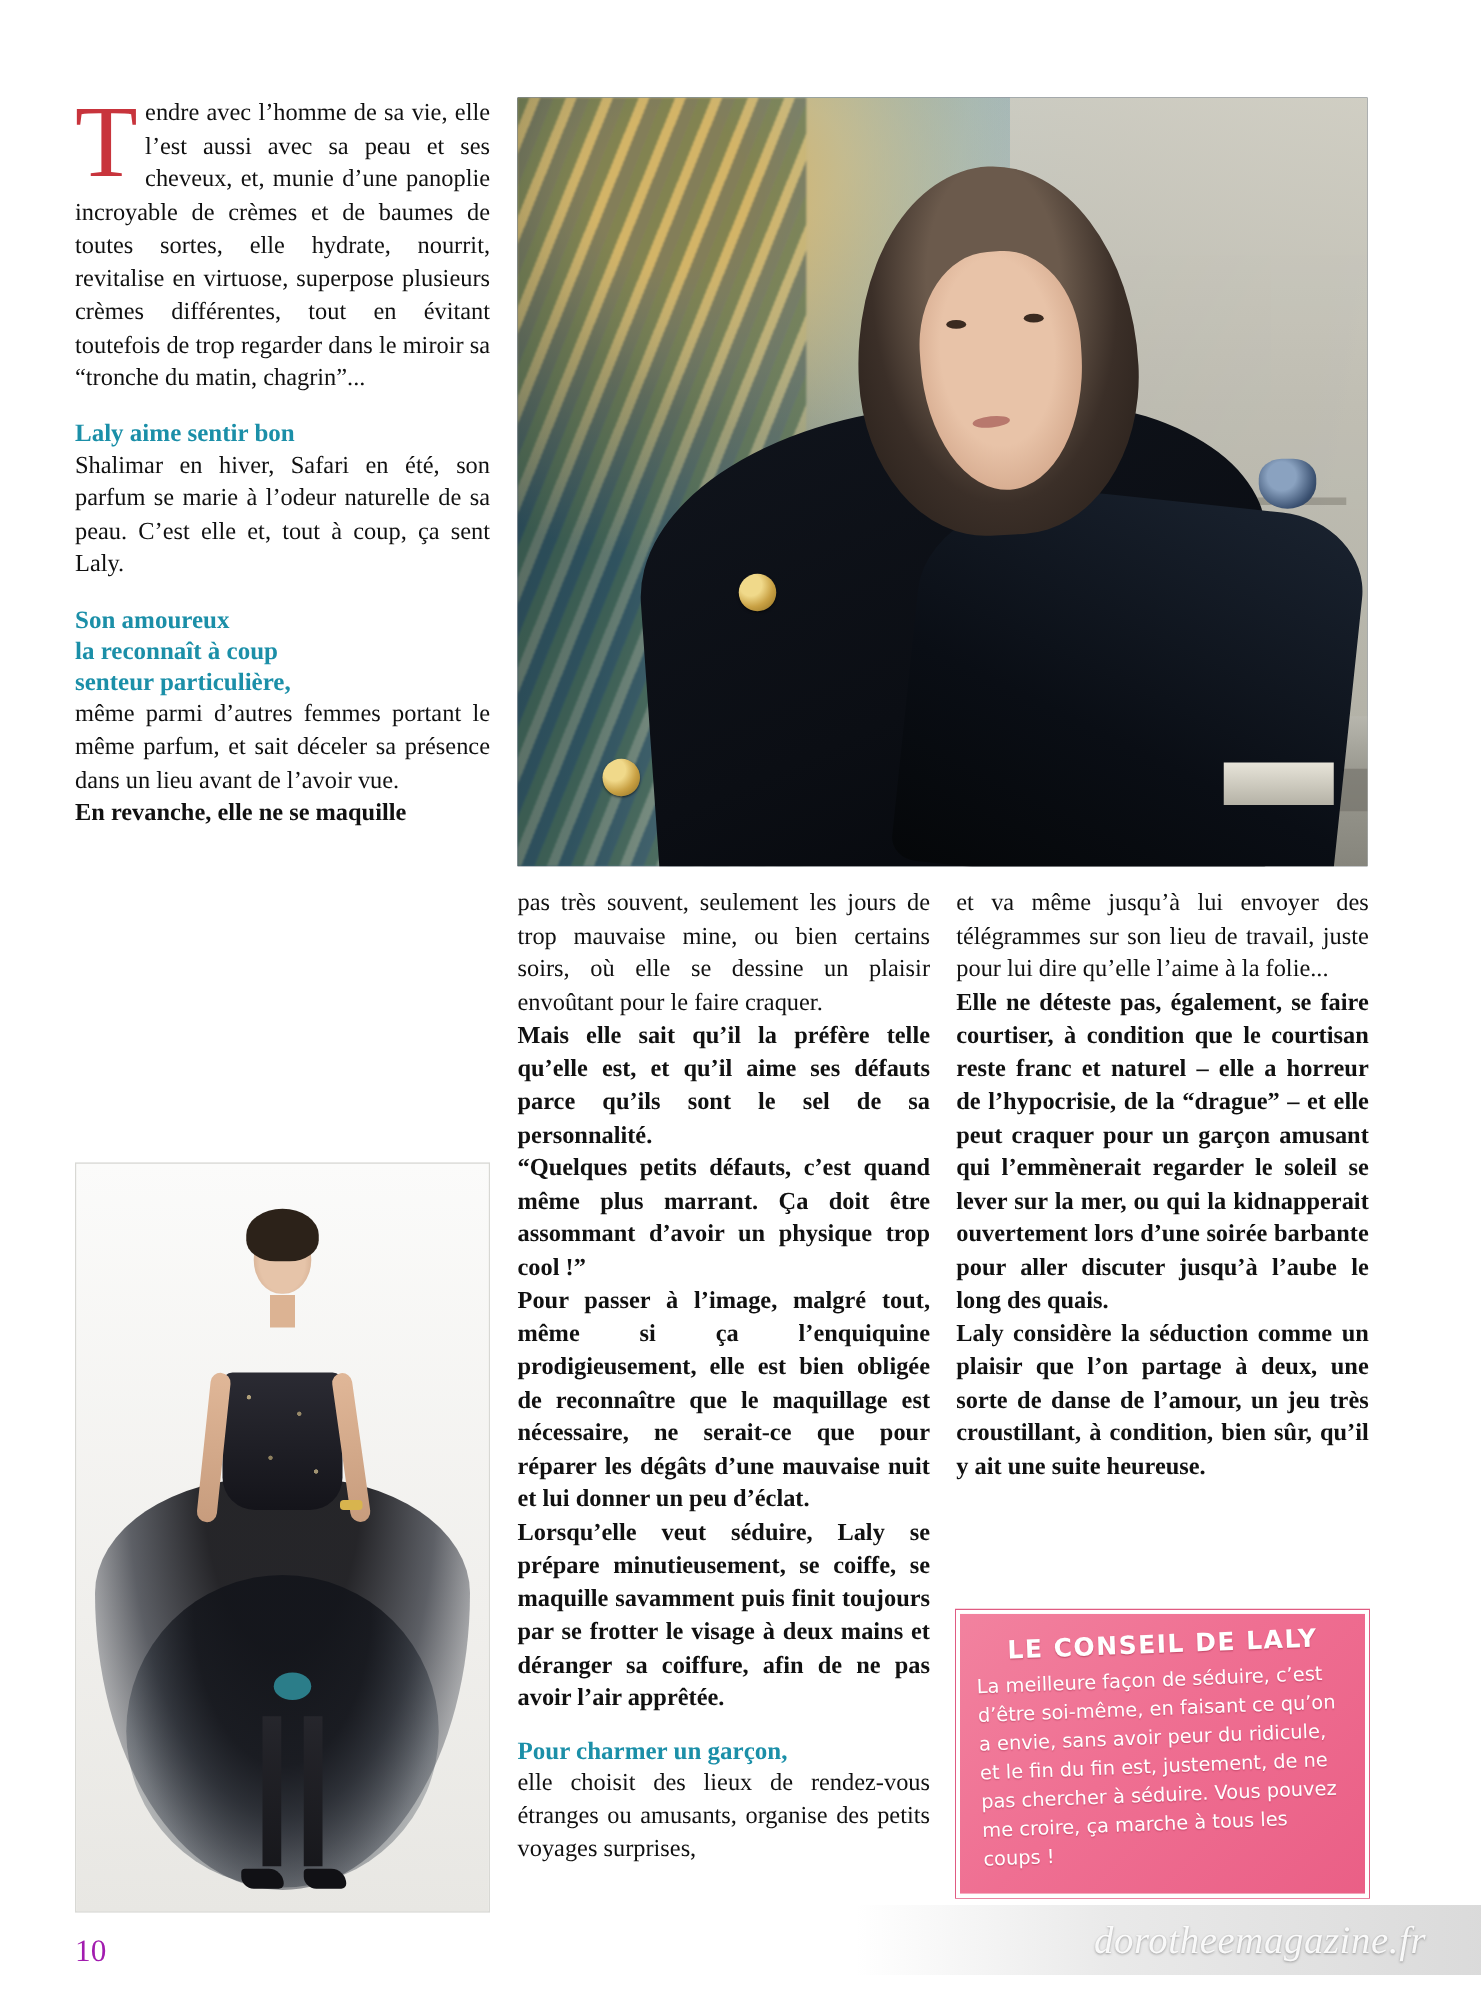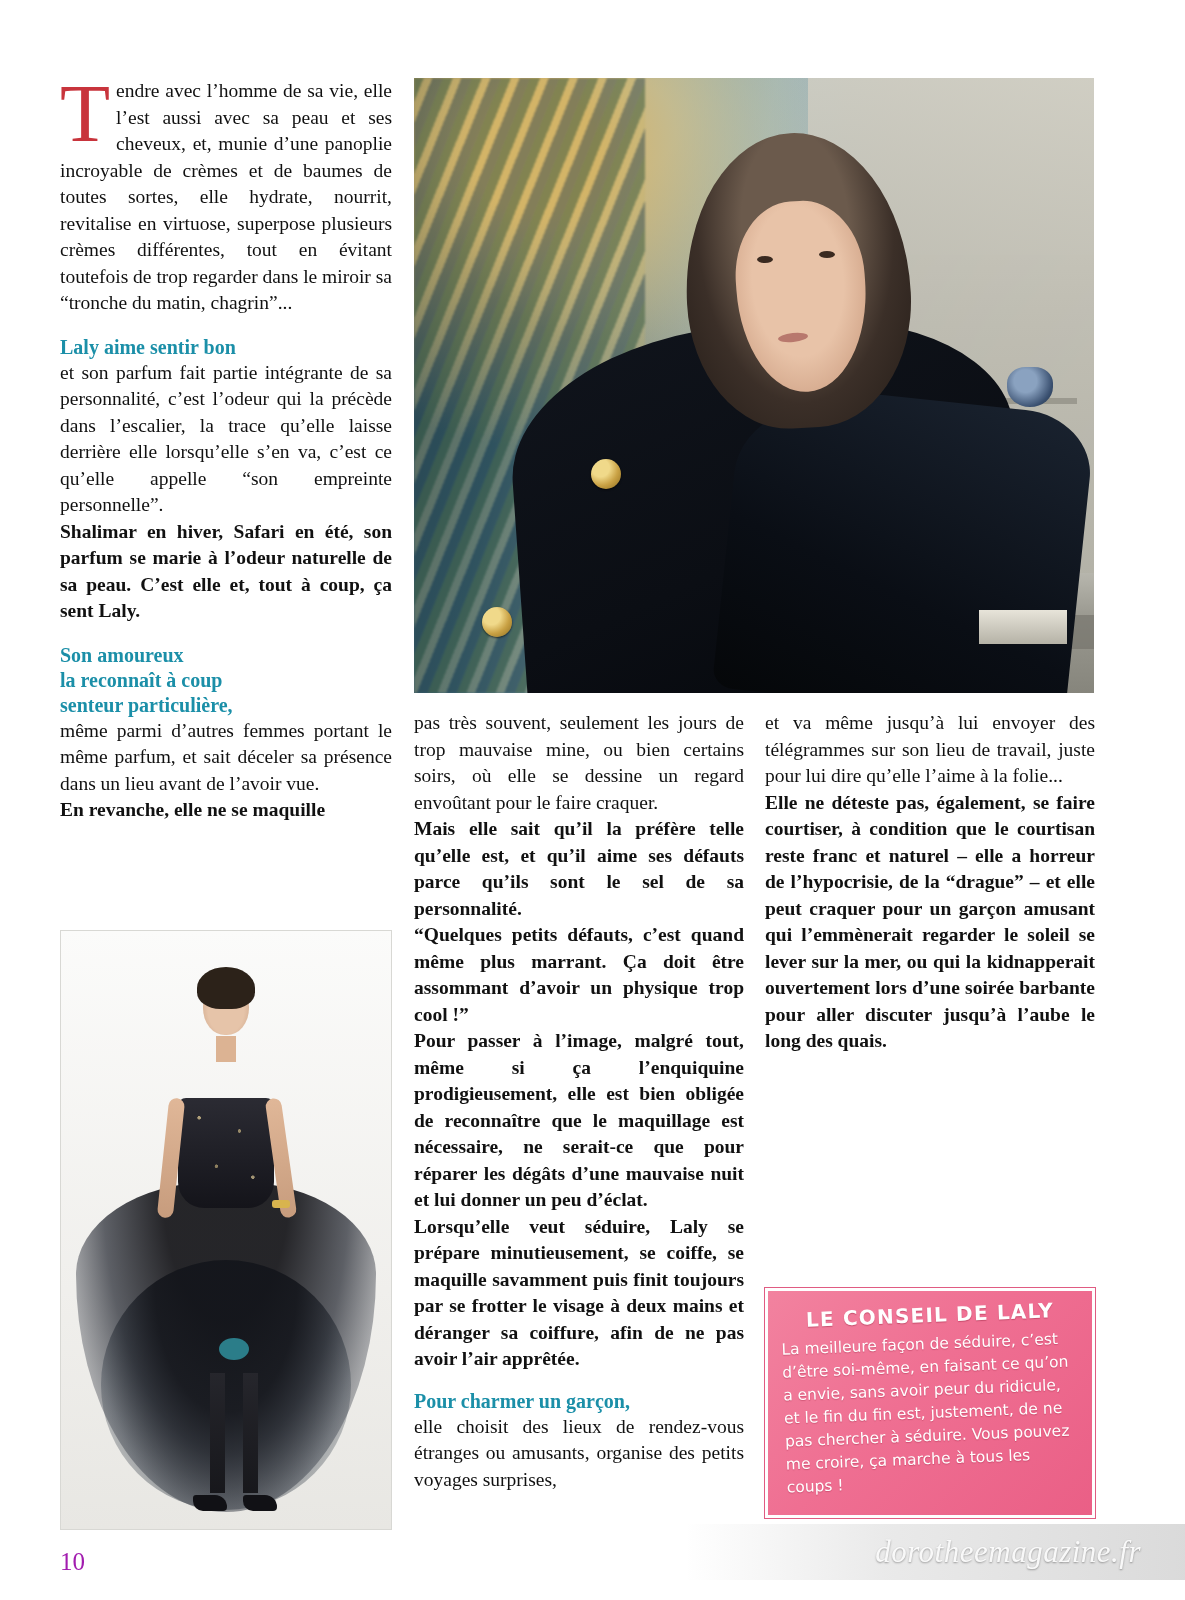--- a/index.html
+++ b/index.html
@@ -408,21 +408,20 @@
     <div class="eye-r"></div>
     <div class="mouth"></div>
     <div class="brooch"></div>
     <div class="gravel"></div>
   </div>
 
   <div class="col-left">
     <p class="body dropcap-para"><span class="dropcap">T</span><span>endre avec l’homme de sa vie, elle l’est aussi avec sa peau et ses cheveux, et, munie d’une panoplie incroyable de crèmes et de baumes de toutes sortes, elle hydrate, nourrit, revitalise en virtuose, superpose plusieurs crèmes différentes, tout en évitant toutefois de trop regarder dans le miroir sa “tronche du matin, chagrin”...</span></p>
 
     <p class="subhead">Laly aime sentir bon</p>
-    <p class="body">et son parfum fait partie intégrante de sa personnalité, c’est l’odeur qui la précède dans l’escalier, la trace qu’elle laisse derrière elle lorsqu’elle s’en va, c’est ce qu’elle appelle “son empreinte personnelle”.</p>
     <p class="body">Shalimar en hiver, Safari en été, son parfum se marie à l’odeur naturelle de sa peau. C’est elle et, tout à coup, ça sent Laly.</p>
 
     <p class="subhead" style="white-space: pre-line;">Son amoureux
 la reconnaît à coup
 senteur particulière,</p>
     <p class="body">même parmi d’autres femmes portant le même parfum, et sait déceler sa présence dans un lieu avant de l’avoir vue.</p>
     <p class="body">En revanche, elle ne se maquille</p>
   </div>
 
   <div class="photo-dress">
@@ -438,32 +437,33 @@
     <div class="teal"></div>
     <div class="arm-l"></div>
     <div class="arm-r"></div>
     <div class="bracelet"></div>
     <div class="neck"></div>
     <div class="head"></div>
     <div class="hair2"></div>
   </div>
 
   <div class="col-mid">
-    <p class="body">pas très souvent, seulement les jours de trop mauvaise mine, ou bien certains soirs, où elle se dessine un regard envoûtant pour le faire craquer.</p>
+    <p class="body">pas très souvent, seulement les jours de trop mauvaise mine, ou bien certains soirs, où elle se dessine un plaisir envoûtant pour le faire craquer.</p>
     <p class="body">Mais elle sait qu’il la préfère telle qu’elle est, et qu’il aime ses défauts parce qu’ils sont le sel de sa personnalité.</p>
     <p class="body">“Quelques petits défauts, c’est quand même plus marrant. Ça doit être assommant d’avoir un physique trop cool !”</p>
     <p class="body">Pour passer à l’image, malgré tout, même si ça l’enquiquine prodigieusement, elle est bien obligée de reconnaître que le maquillage est nécessaire, ne serait-ce que pour réparer les dégâts d’une mauvaise nuit et lui donner un peu d’éclat.</p>
     <p class="body">Lorsqu’elle veut séduire, Laly se prépare minutieusement, se coiffe, se maquille savamment puis finit toujours par se frotter le visage à deux mains et déranger sa coiffure, afin de ne pas avoir l’air apprêtée.</p>
     <p class="subhead tight">Pour charmer un garçon,</p>
     <p class="body">elle choisit des lieux de rendez-vous étranges ou amusants, organise des petits voyages surprises,</p>
   </div>
 
   <div class="col-right">
     <p class="body">et va même jusqu’à lui envoyer des télégrammes sur son lieu de travail, juste pour lui dire qu’elle l’aime à la folie...</p>
     <p class="body">Elle ne déteste pas, également, se faire courtiser, à condition que le courtisan reste franc et naturel – elle a horreur de l’hypocrisie, de la “drague” – et elle peut craquer pour un garçon amusant qui l’emmènerait regarder le soleil se lever sur la mer, ou qui la kidnapperait ouvertement lors d’une soirée barbante pour aller discuter jusqu’à l’aube le long des quais.</p>
+    <p class="body">Laly considère la séduction comme un plaisir que l’on partage à deux, une sorte de danse de l’amour, un jeu très croustillant, à condition, bien sûr, qu’il y ait une suite heureuse.</p>
   </div>
 
   <div class="advice-box">
     <div class="advice-title">LE CONSEIL DE LALY</div>
     <div class="advice-text">La meilleure façon de séduire, c’est d’être soi-même, en faisant ce qu’on a envie, sans avoir peur du ridicule, et le fin du fin est, justement, de ne pas chercher à séduire. Vous pouvez me croire, ça marche à tous les coups !</div>
   </div>
 
   <div class="page-number">10</div>
   <div class="watermark-band"></div>
   <div class="watermark">dorotheemagazine.fr</div>

